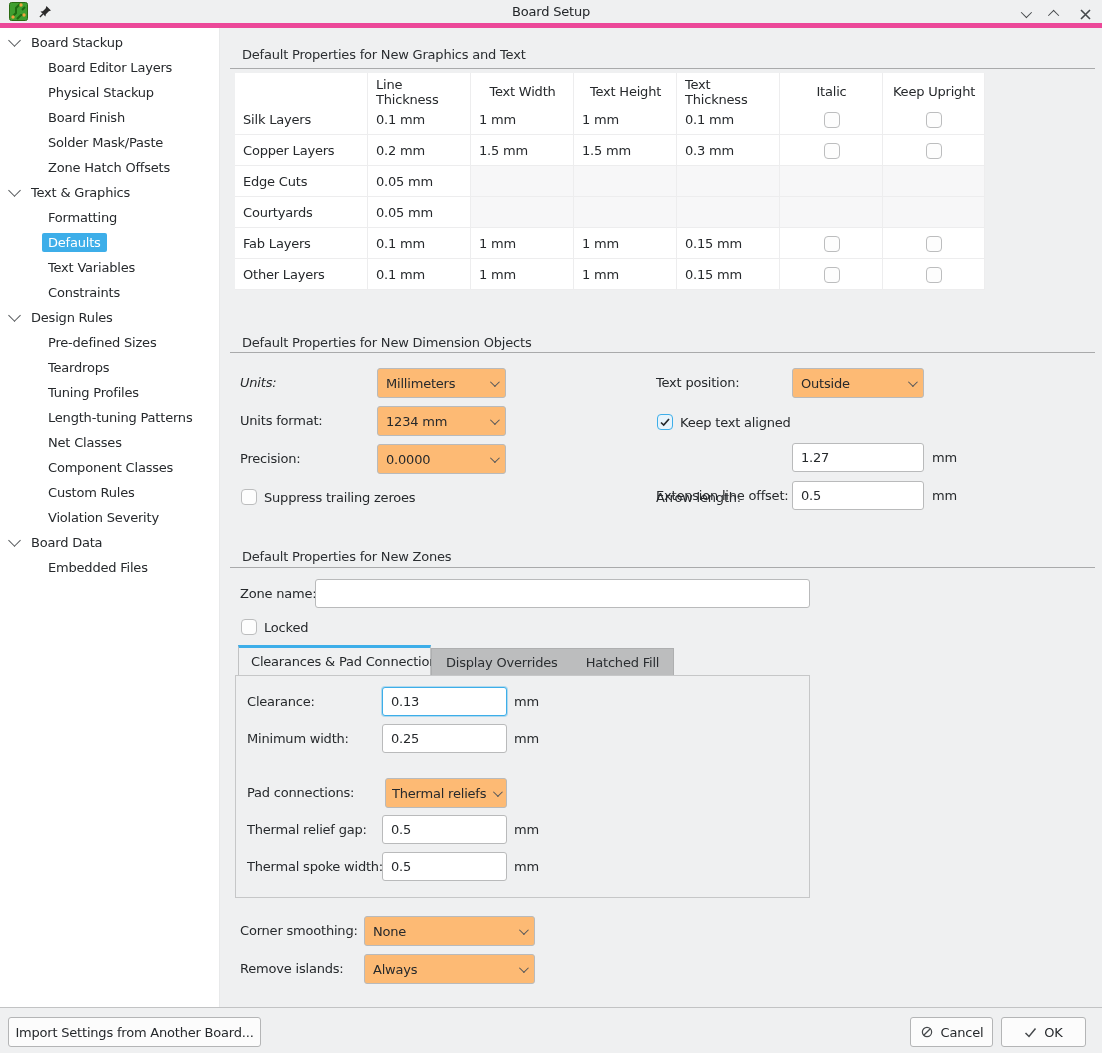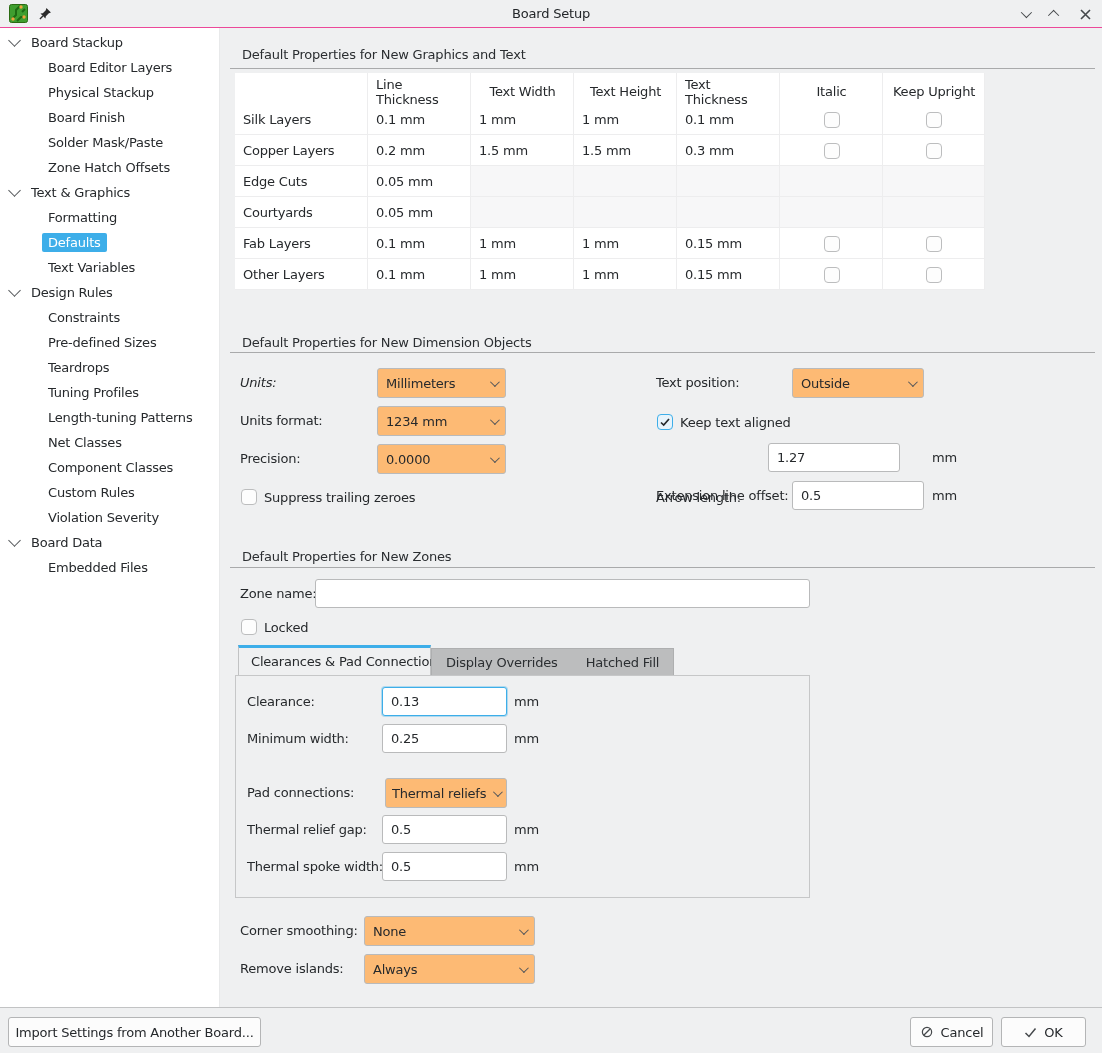--- a/index.html
+++ b/index.html
@@ -5,21 +5,21 @@
   * { margin:0; padding:0; box-sizing:border-box; }
   html,body { width:1102px; height:1053px; }
   body {
     font-family:"DejaVu Sans","Liberation Sans",sans-serif;
     font-size:13px; letter-spacing:-0.2px; color:#26292c;
     background:#eff0f1; overflow:hidden; position:relative;
   }
 
   
   .titlebar { position:absolute; left:0; top:0; width:1102px; height:28px;
-    background:#eff0f1; border-bottom:1px solid #ec4899;
+    background:#eff0f1; border-bottom:5px solid #ec4899;
     display:flex; align-items:center; }
   .tb-left { display:flex; align-items:center; gap:10px; padding-left:9px; }
   .tb-title { position:absolute; left:0; right:0; text-align:center; color:#232629; }
   .tb-right { position:absolute; right:10px; top:0; height:28px; display:flex; align-items:center; gap:16px; }
   .winbtn { width:14px; height:14px; display:flex; align-items:center; justify-content:center; cursor:pointer; }
 
   
   .chevron { display:inline-block; width:8px; height:8px;
     border-right:1.6px solid #45484b; border-bottom:1.6px solid #45484b; }
   .chevron.down { transform:rotate(45deg) translateY(-2px); }
@@ -152,26 +152,26 @@
     </div>
   <div class="ti l1">
       <span class="til">Formatting</span>
     </div>
   <div class="ti l1">
       <span class="til sel">Defaults</span>
     </div>
   <div class="ti l1">
       <span class="til">Text Variables</span>
     </div>
+  <div class="ti l1">
+      <span class="til">Constraints</span>
+    </div>
   <div class="ti l0">
       <span class="chev"></span>
       <span class="til">Design Rules</span>
-    </div>
-  <div class="ti l1">
-      <span class="til">Constraints</span>
     </div>
   <div class="ti l1">
       <span class="til">Pre-defined Sizes</span>
     </div>
   <div class="ti l1">
       <span class="til">Teardrops</span>
     </div>
   <div class="ti l1">
       <span class="til">Tuning Profiles</span>
     </div>
@@ -314,21 +314,21 @@
   <div class="cbrow" style="left:437px; top:386px;">
     <span class="cb checked">
       <svg width="12" height="12" viewBox="0 0 12 12">
           <path d="M2 6.5 L4.7 9 L10 3" stroke="#26292c" stroke-width="1.7" fill="none"></path>
         </svg>
     </span>
     <span>Keep text aligned</span>
   </div>
 
   <span class="flbl" style="left:436px; top:423px;margin-top:32px;">Arrow length:</span>
-  <input class="inp" style="position: absolute; left: 548px; top: 415px; width: 132px;" value="1.27">
+  <input class="inp" style="position: absolute; left: 572px; top: 415px; width: 132px;" value="1.27">
   <span class="unit" style="left:712px; top:415px;">mm</span>
 
   <span class="flbl" style="left:436px; top:453px;">Extension line offset:</span>
   <input class="inp" style="position: absolute; left: 572px; top: 453px; width: 132px;" value="0.5">
   <span class="unit" style="left:712px; top:453px;">mm</span>
 
   <div class="sechead" style="top:521px;">Default Properties for New Zones</div>
   <div class="rule" style="top:539px;"></div>
 
   <span class="flbl" style="left:20px; top:551px;">Zone name:</span>

